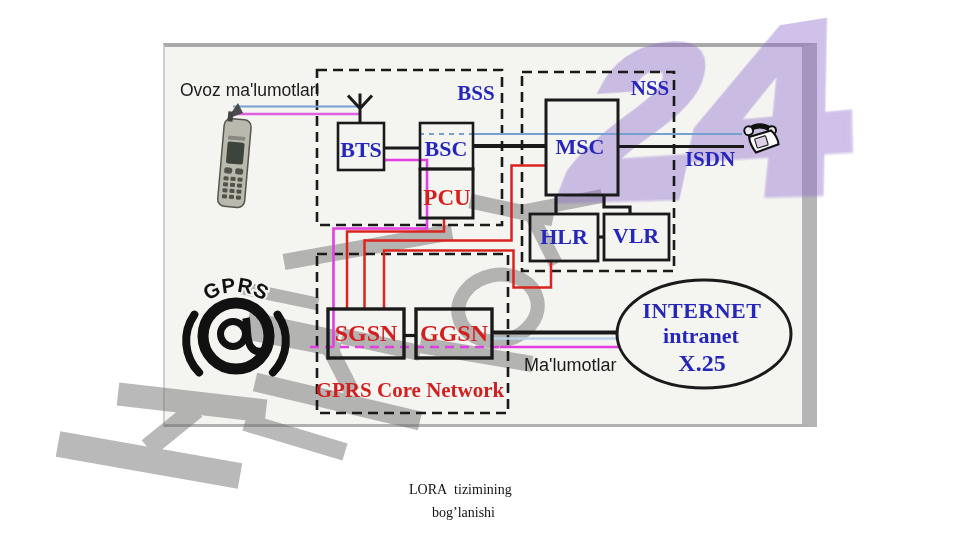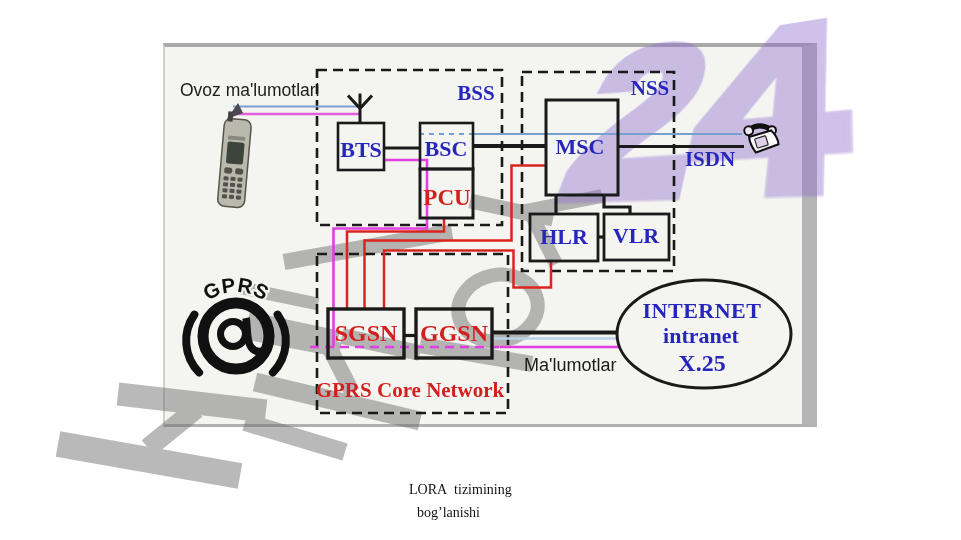--- a/index.html
+++ b/index.html
@@ -165,14 +165,14 @@
     <g transform="translate(761,138) scale(0.88) rotate(-12) translate(-761,-138)">
       <path d="M750,126 Q763,120 774,131" fill="none" stroke="#111" stroke-width="6"></path>
       <circle cx="749" cy="127" r="5" fill="#e8e8ee" stroke="#111" stroke-width="2.2"></circle>
       <circle cx="775" cy="132" r="4.6" fill="#e8e8ee" stroke="#111" stroke-width="2.2"></circle>
       <path d="M748,134 L774,132 Q780,140 779,149 L752,153 Q747,143 748,134 z" fill="#fbfbfb" stroke="#111" stroke-width="2.4"></path>
       <rect x="754" y="137" width="13" height="11" rx="1" fill="#dccfe6" stroke="#222" stroke-width="1.3" transform="rotate(-5 760 142)"></rect>
     </g>
   </svg>
 
   <div class="cap" style="left:409px;top:482px;">LORA&nbsp; tizimining</div>
-  <div class="cap" style="left:417px;top:505px;">bog’lanishi</div>
+  <div class="cap" style="left:432px;top:505px;">bog’lanishi</div>
 </div>
 
 </body></html>

